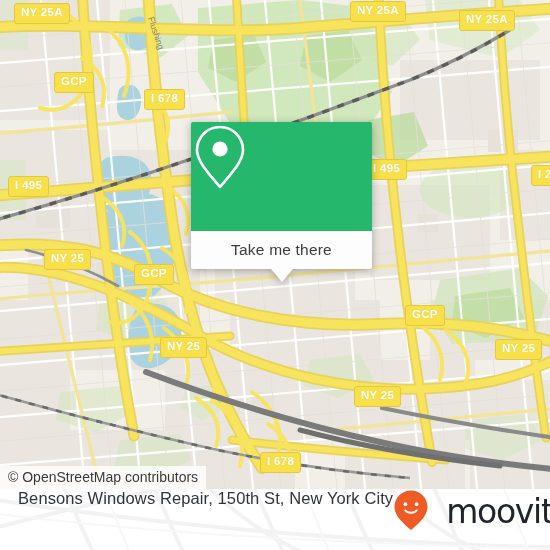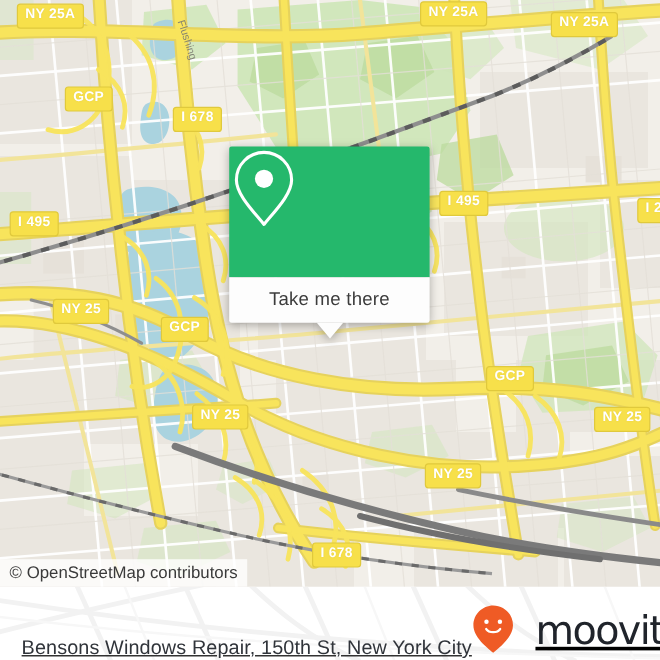--- a/index.html
+++ b/index.html
@@ -40,21 +40,21 @@
     position:absolute;left:0;bottom:0;
     background:rgba(255,255,255,.78);
     font-size:14px;color:#3a3a3a;
     padding:3px 8px 4px 8px;
     white-space:nowrap;
     font-family:"Liberation Sans","DejaVu Sans",sans-serif;
   }
 
   
   .callout{
-    position:absolute;left:191px;top:122px;width:167px;
+    position:absolute;left:191px;top:122px;width:181px;
     filter:drop-shadow(0 2px 4px rgba(0,0,0,.30));
   }
   .callout-top{
     height:109px;background:#25b86c;
     border-radius:2px 2px 0 0;
     display:flex;align-items:center;justify-content:center;
   }
   .callout-bottom{
     height:38px;background:#fdfdfd;
     border-radius:0 0 2px 2px;
@@ -73,22 +73,22 @@
   }
   .pin-icon{display:block;}
 
   
   .footer{
     position:absolute;left:0;top:489px;width:550px;height:61px;
     background:#ffffff;overflow:hidden;
   }
   .footer-watermark{position:absolute;left:0;top:0;opacity:1;}
   .footer-inner{
-    position:relative;height:61px;display:flex;align-items:flex-end;
-    justify-content:space-between;padding:0 9px 0 18px;box-sizing:border-box;text-decoration:underline;
+    position:relative;height:61px;display:flex;align-items:flex-start;
+    justify-content:space-between;padding:0 9px 0 18px;box-sizing:border-box;
   }
   .footer-title{
     font-size:16.5px;color:#30343a;letter-spacing:.1px;white-space:nowrap;
     font-family:"Liberation Sans","DejaVu Sans",sans-serif;
   }
   .brand{display:flex;align-items:center;gap:17px;}
   .brand-word{
     font-size:33px;color:#20242b;letter-spacing:-1.3px;line-height:1;
     font-family:"DejaVu Sans","Liberation Sans",sans-serif;
     font-weight:400;position:relative;top:-1px;

